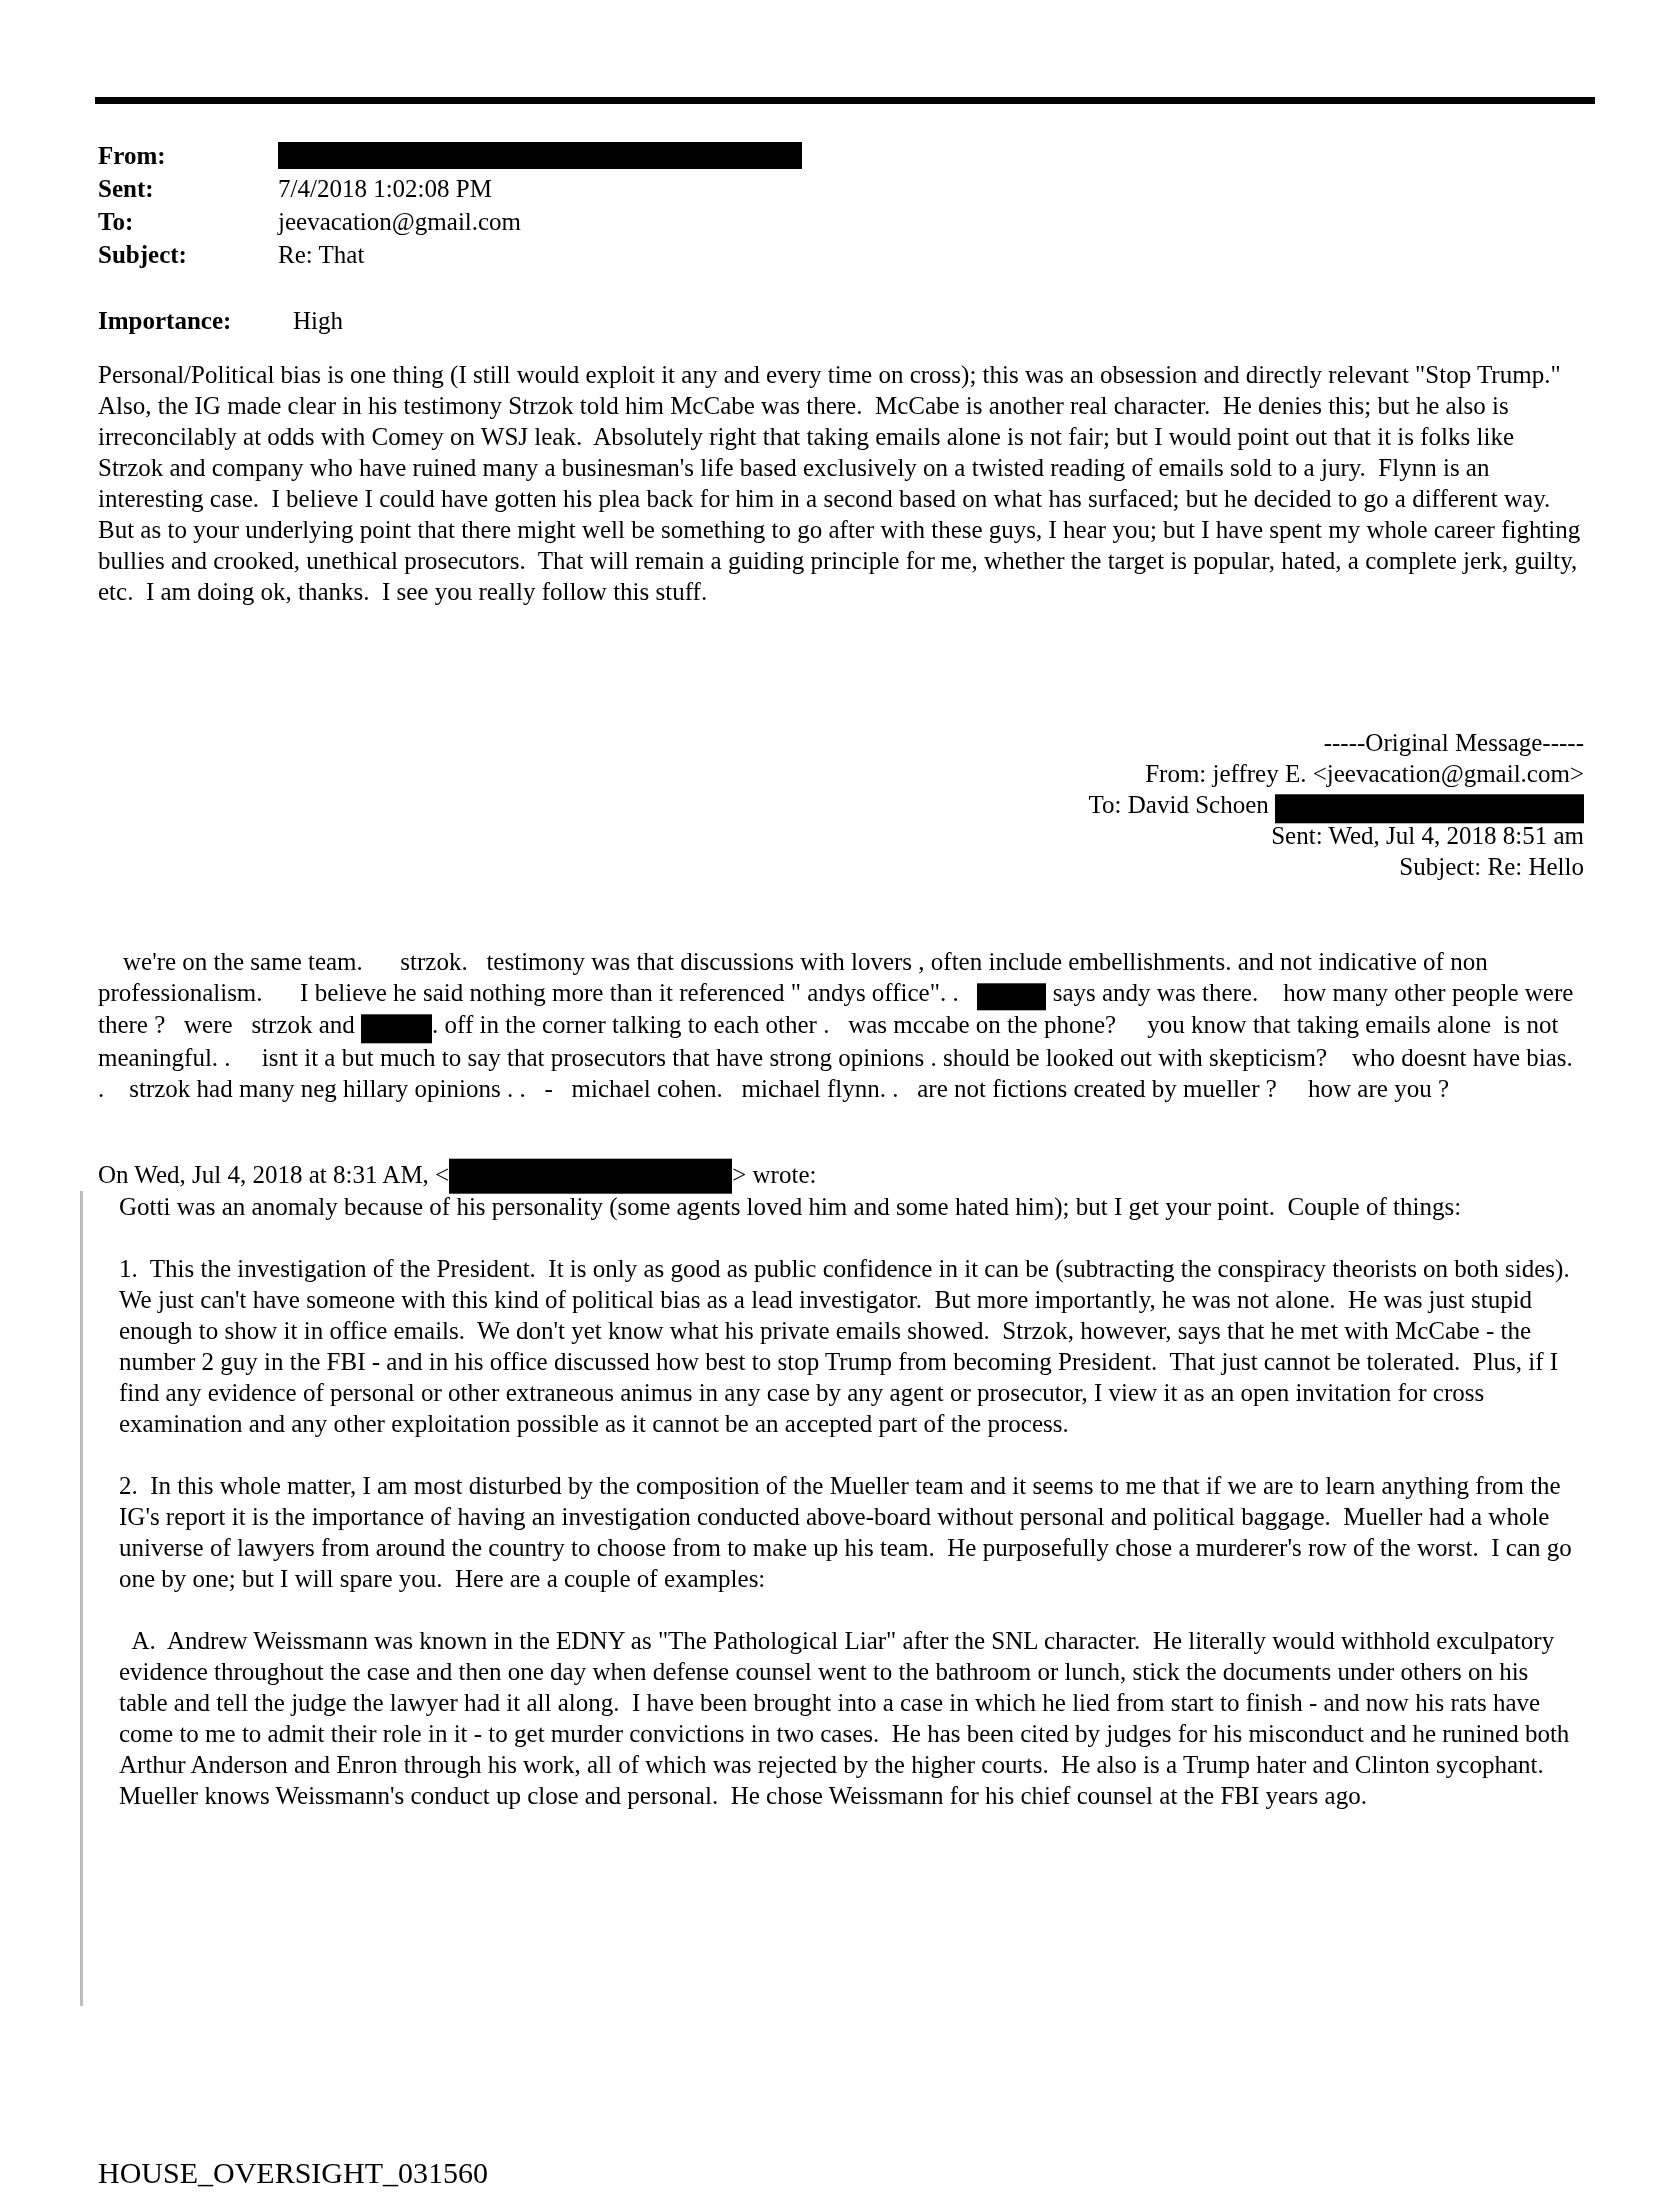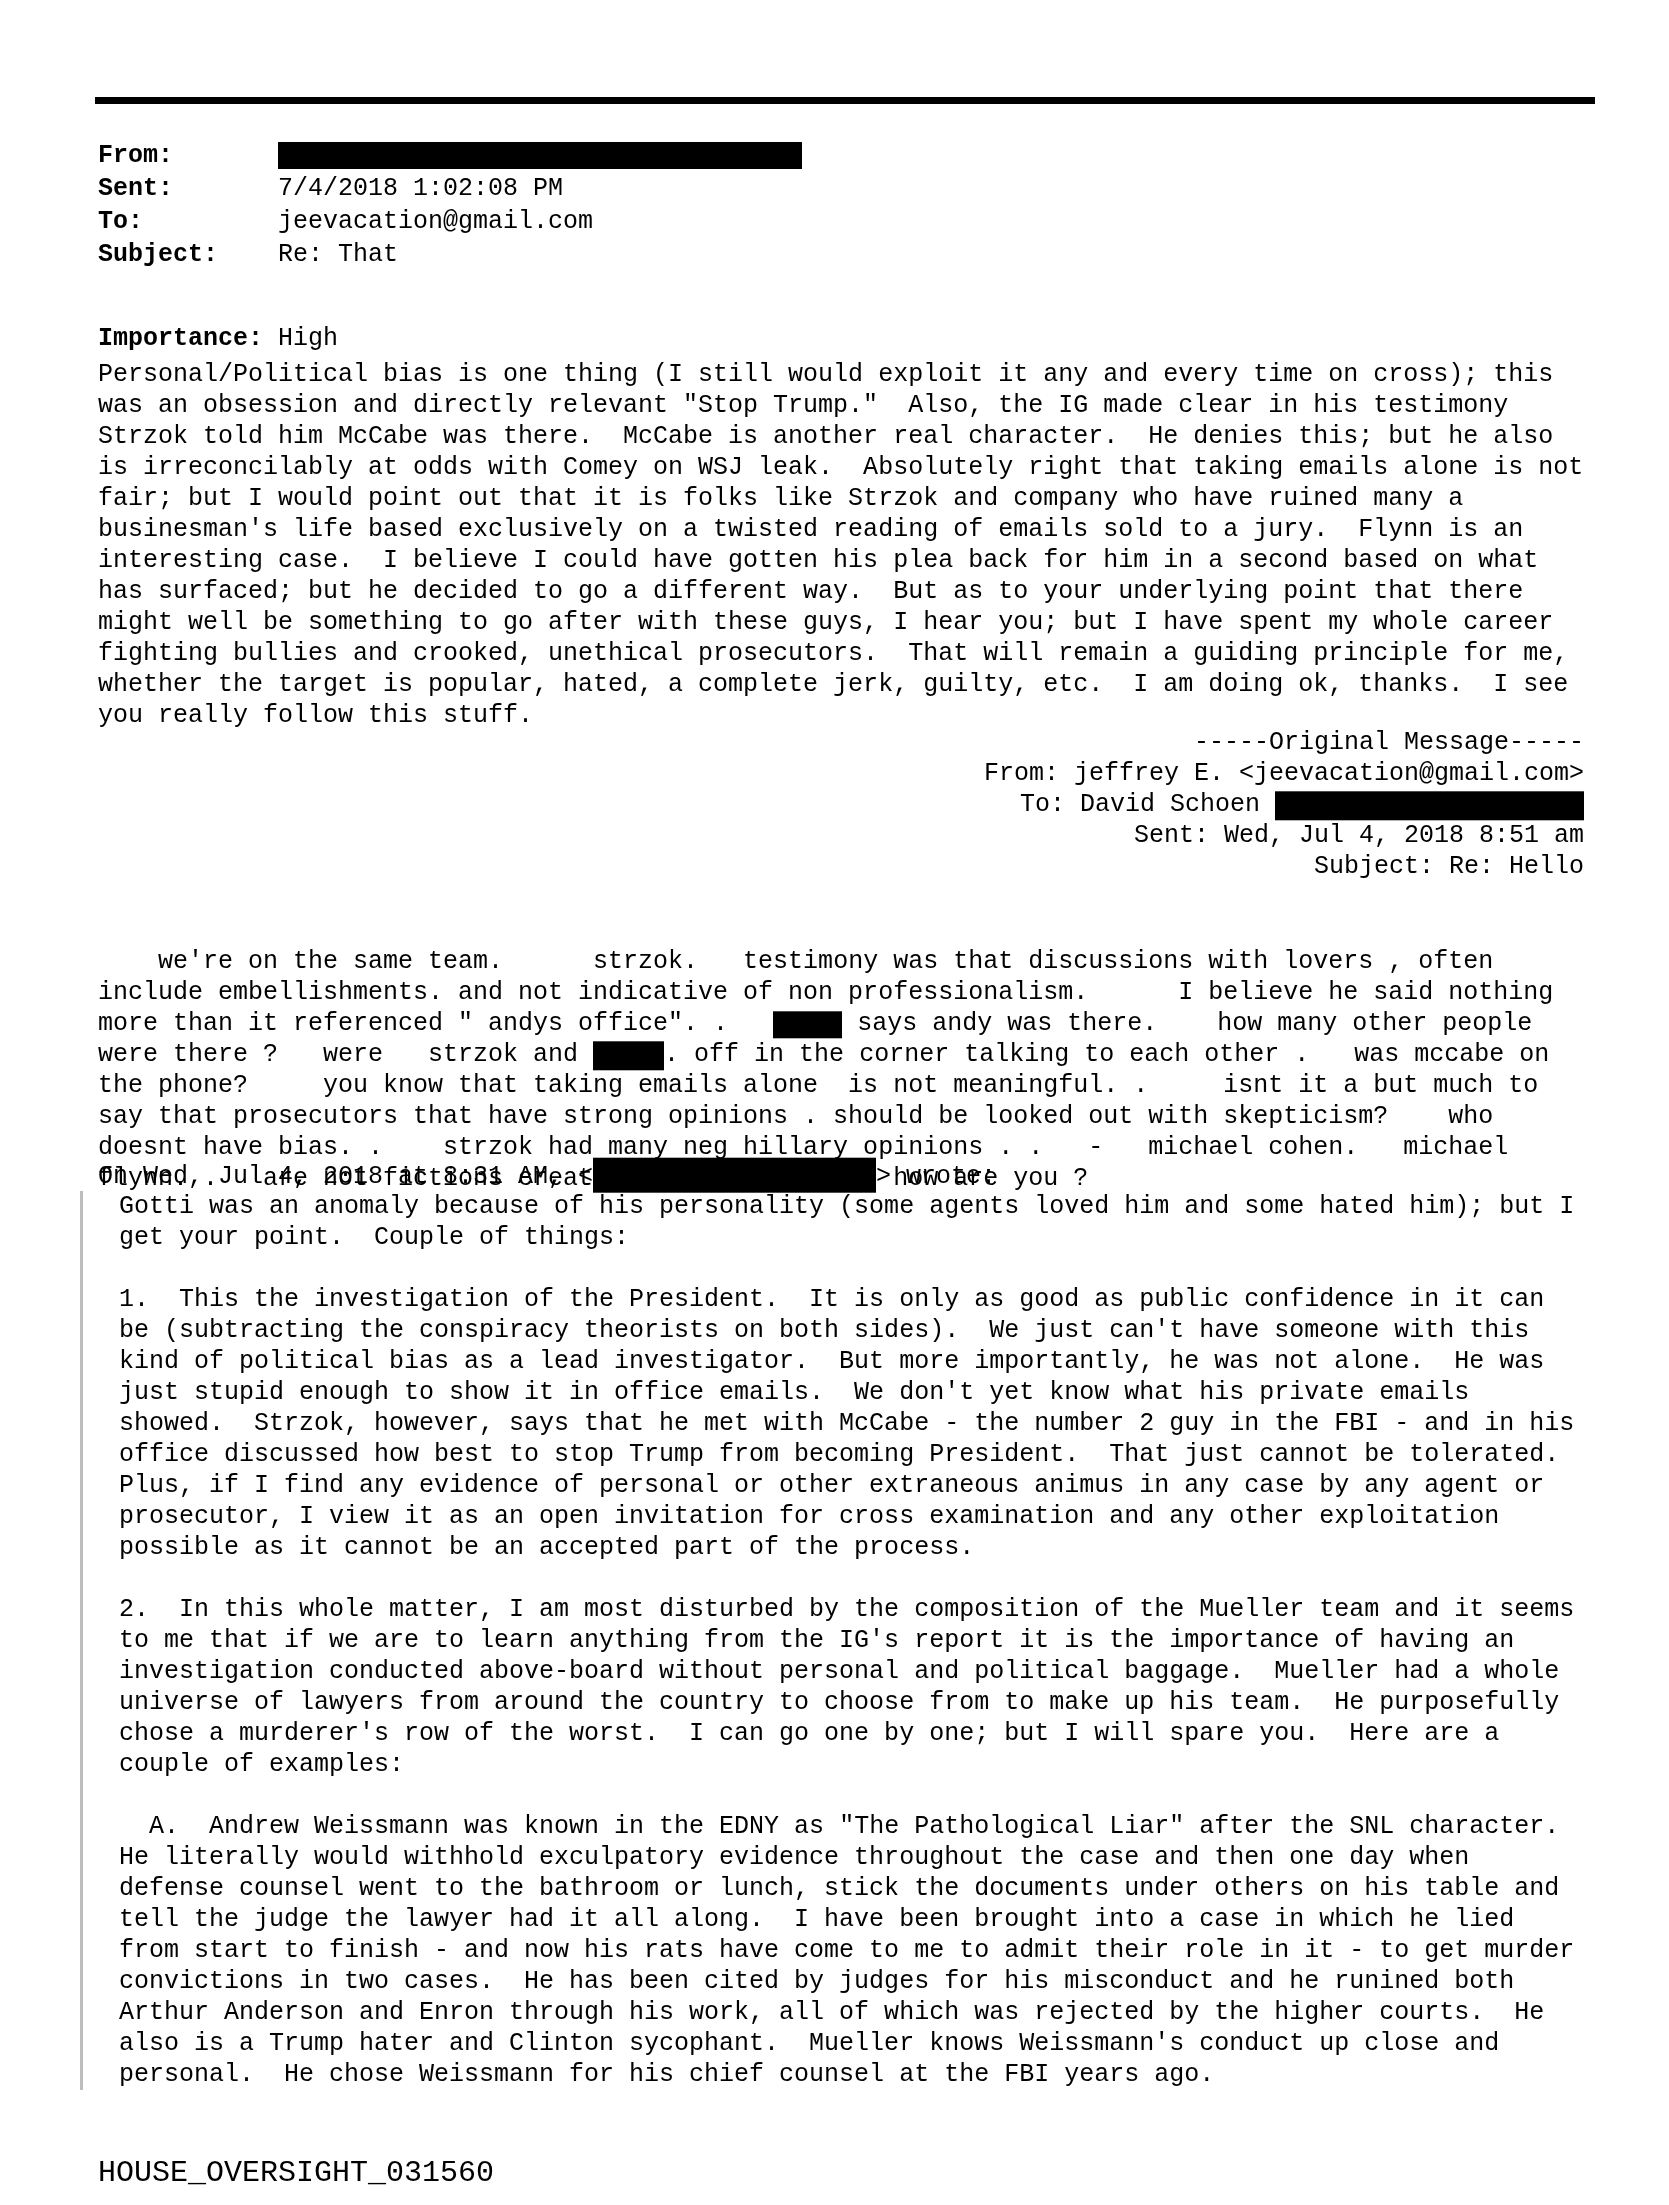--- a/index.html
+++ b/index.html
@@ -2,39 +2,39 @@
 <html style="font-size:10.5px"><head>
 <meta charset="utf-8">
 <style>
   html, body { margin: 0; padding: 0; background: #ffffff; }
   .page {
     position: relative;
     width: 1669px;
     height: 2205px;
     background: #ffffff;
     color: #000000;
-    font-family: Liberation Mono, monospace;
+    font-family: Liberation Serif, serif;
     font-size: 25px;
     line-height: 31px;
     overflow: hidden;
   }
   .pre { white-space: pre-wrap; }
 
   .top-rule {
     position: absolute;
     left: 95px; top: 97px;
     width: 1500px; height: 6.5px;
     background: #000000;
   }
 
   
   .hdr { position: absolute; left: 98px; top: 139px; }
   .hdr-row { display: flex; align-items: center; height: 33px; }
   .hdr-label { width: 180px; font-weight: bold; flex: 0 0 180px; }
-  .hdr-row.importance-row { margin-top: 51px; }
+  .hdr-row.importance-row { margin-top: 33px; gap: 15px; }
 
   
   .redaction { background: #000000; display: inline-block; }
   .red-from { width: 524px; height: 27.5px; }
   .red-to { width: 309px; height: 29px; vertical-align: middle; transform: translateY(1.3px); }
   .red-inline-a { width: 69px; height: 27.5px; vertical-align: middle; transform: translateY(1.3px); }
   .red-inline-b { width: 71px; height: 29px; vertical-align: middle; transform: translateY(1.3px); }
   .red-attr { width: 283px; height: 35px; vertical-align: middle; transform: translateY(-1.3px); }
 
   .body-para {

